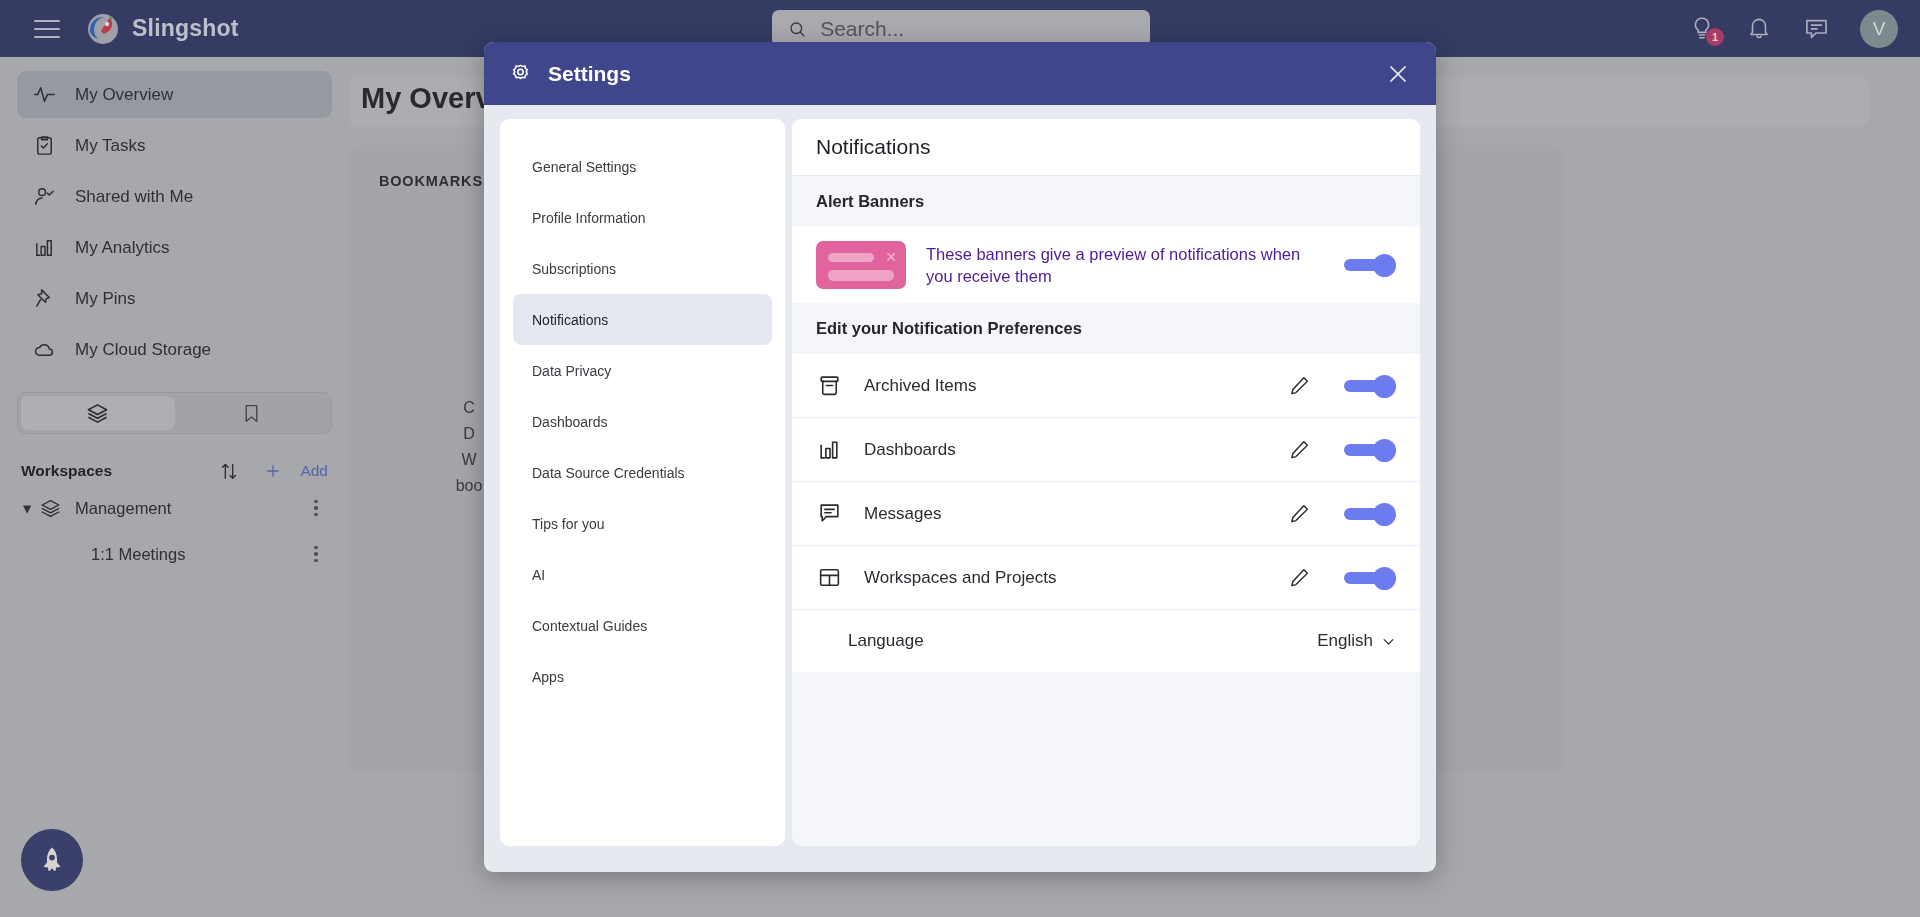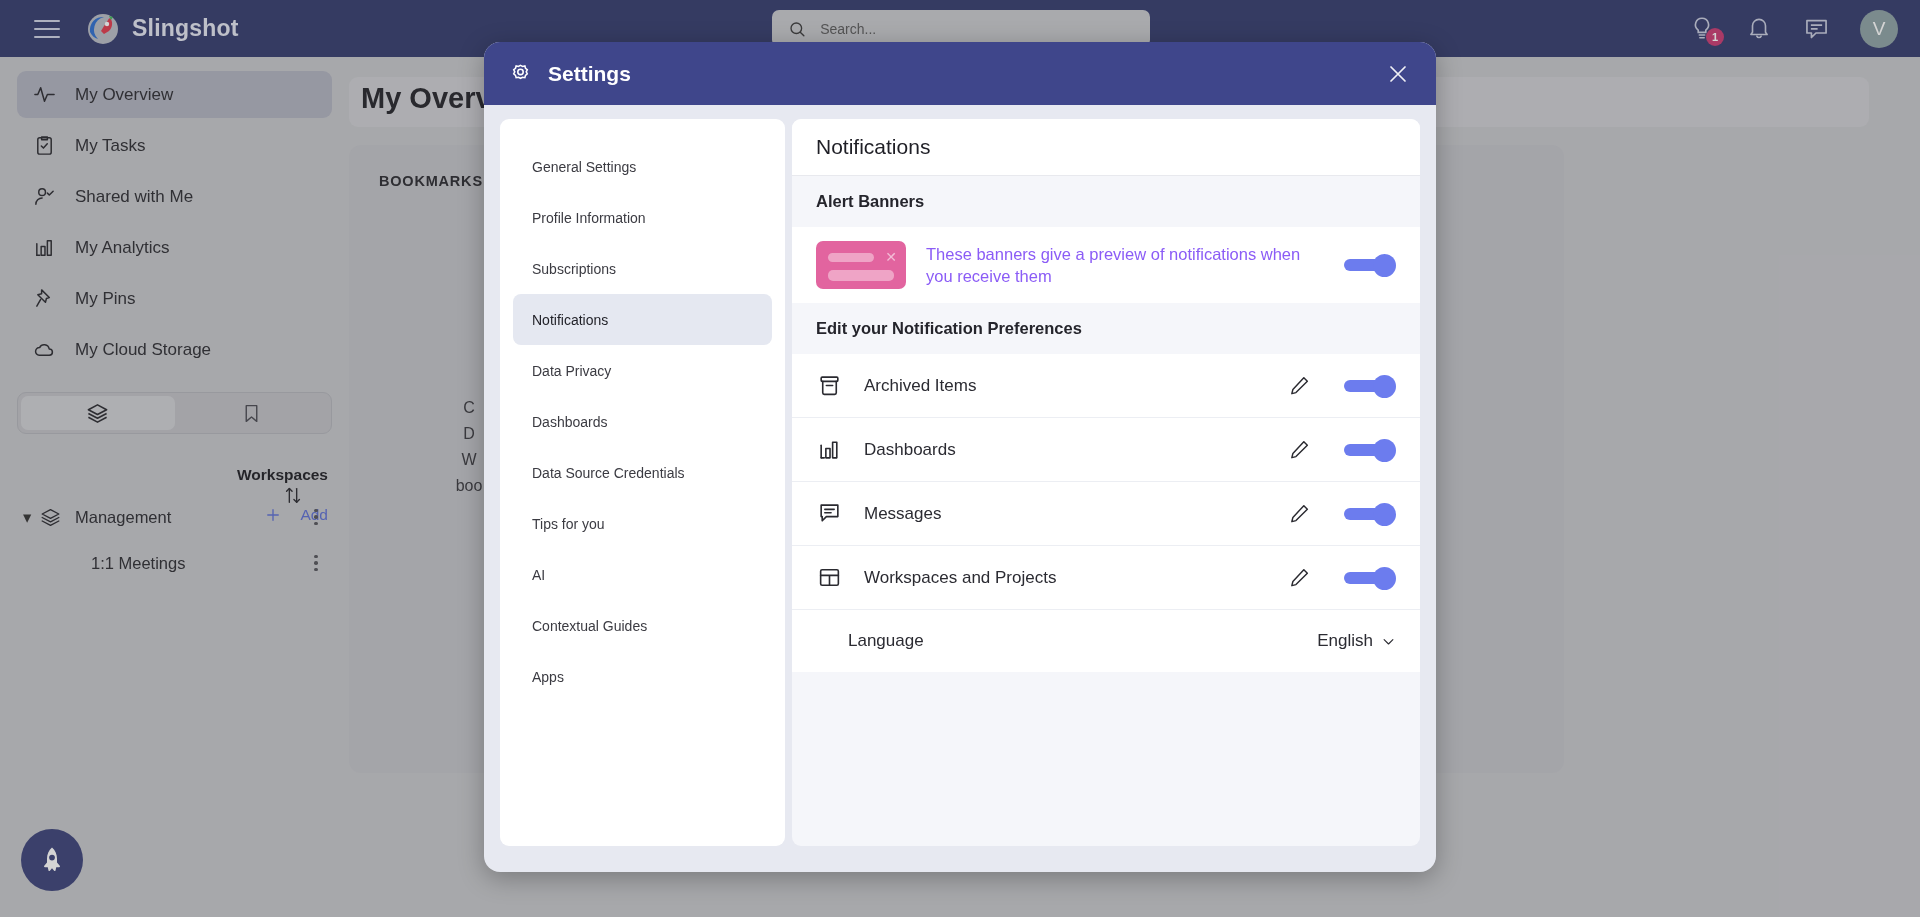--- a/index.html
+++ b/index.html
@@ -26,21 +26,21 @@
   .hamburger span { display:block; height:2px; background:#cfd3e4; border-radius:1px;}
   .brand { display:flex; align-items:center; gap:12px; margin-left:26px;}
   .logo { width:34px; height:34px; position:relative; }
   .brand-name { color:#e3e6f1; font-size:23px; font-weight:bold; letter-spacing:.2px;}
 
   .search-wrap {
     position:absolute; left:772px; top:10px; width:378px; height:37px;
     background:#c8c9ce; border-radius:7px; display:flex; align-items:center; gap:14px; padding:0 16px;
   }
   .search-input {
-    border:0; background:transparent; outline:none; font-size:14px; color:#3c3c3c;
+    border:0; background:transparent; outline:none; font-size:21px; color:#3c3c3c;
     font-family:"Liberation Sans", sans-serif; width:100%;
   }
   .search-input::placeholder { color:#5c5c5c; }
 
   .top-right { position:absolute; right:22px; top:0; height:57px; display:flex; align-items:center; gap:29px;}
   .ticon { position:relative; width:28px; height:28px; color:#c9cddf; cursor:pointer;}
   .badge {
     position:absolute; right:-7px; bottom:-3px; min-width:18px; height:18px;
     background:#c93a72; color:#fff; border-radius:9px; font-size:11px;
     display:flex; align-items:center; justify-content:center; font-weight:bold; padding:0 4px;
@@ -62,21 +62,21 @@
   .nav-item.active { background:#b0b2bf; }
   .nav-ico { width:23px; height:23px; flex:0 0 23px; display:flex; align-items:center; justify-content:center;}
 
   .seg {
     margin-top:19px; height:42px; background:#c0c1c6; border:1px solid #b3b4ba; border-radius:9px;
     display:flex; align-items:center; padding:3px;
   }
   .seg-btn { flex:1; height:100%; display:flex; align-items:center; justify-content:center; border-radius:7px; cursor:pointer;}
   .seg-btn.on { background:#cfd0d4; }
 
-  .ws-head { margin-top:32px; display:flex; align-items:flex-end; height:28px; padding:0 4px;flex-direction:column; }
+  .ws-head { margin-top:23px; display:flex; align-items:center; height:28px; padding:0 4px; }
   .ws-title { font-size:15.5px; font-weight:bold; color:#1e1e24; }
   .ws-spacer { flex:1; }
   .ws-sort { width:22px; height:22px; cursor:pointer; margin-right:24px;}
   .ws-add { display:flex; align-items:center; gap:18px; color:#5d6fd4; font-size:15.5px; cursor:pointer;}
 
   .ws-row { height:46px; display:flex; align-items:center; font-size:16.5px; color:#2d2d33; cursor:pointer; padding:0 6px;}
   .ws-caret { width:14px; margin-right:2px; color:#333;}
   .ws-ico { width:22px; height:22px; margin-right:14px; display:flex; align-items:center; justify-content:center;}
   .ws-label { flex:1; }
   .ws-child { padding-left:74px; }
@@ -96,21 +96,21 @@
     position:absolute; left:0px; top:88px; width:1215px; height:628px; background:#c2c3c8; border-radius:12px;
   }
   .card-label { position:absolute; left:30px; top:28px; font-size:14.5px; font-weight:bold; letter-spacing:.8px; color:#2b2b31;}
   .empty-txt { position:absolute; left:0; right:0; top:250px; text-align:center; color:#3a3a40; font-size:16px; line-height:26px;}
   .empty-title { position:absolute; left:0; right:0; top:180px; text-align:center; color:#23232a; font-size:27px; font-weight:bold;}
   .empty-dot { position:absolute; left:50%; margin-left:-14px; top:110px; width:28px; height:28px; border-radius:50%; background:#8fb3dd;}
 
   
   .modal {
     position:absolute; left:484px; top:42px; width:952px; height:830px;
-    background:#e7e9f1; border-radius:16px; overflow:hidden; z-index:60;
+    background:#e7e9f1; border-radius:9px; overflow:hidden; z-index:60;
     box-shadow:0 6px 26px rgba(0,0,0,.28);
   }
   .modal-head {
     height:63px; background:#3f468b; display:flex; align-items:center; padding:0 24px; color:#fff;
   }
   .modal-head .gear { width:25px; height:25px; margin-right:15px;}
   .modal-title { font-size:21px; font-weight:bold; }
   .modal-x { margin-left:auto; width:28px; height:28px; cursor:pointer; opacity:.92;}
 
   .modal-body { display:flex; gap:7px; padding:14px 16px 26px 16px; height:767px;}
@@ -125,21 +125,21 @@
 
   .settings-panel { flex:1; background:#f5f6fa; border-radius:9px; overflow:hidden; display:flex; flex-direction:column;}
   .panel-head { background:#fff; height:57px; display:flex; align-items:center; padding:0 24px; font-size:21px; color:#1f1f26; border-bottom:1px solid #e8e9ee;}
   .sec-head { padding:16px 24px; font-size:16.5px; font-weight:bold; color:#25252c; background:#f5f6fa;}
 
   .banner-row { background:#fff; display:flex; align-items:center; padding:14px 24px; gap:20px; }
   .banner-thumb { width:90px; height:48px; background:#e2649f; border-radius:7px; position:relative; flex:0 0 90px;}
   .banner-thumb .b1 { position:absolute; left:12px; top:12px; width:46px; height:9px; background:#efa4c6; border-radius:5px;}
   .banner-thumb .b2 { position:absolute; left:12px; top:29px; width:66px; height:11px; background:#efa4c6; border-radius:5px;}
   .banner-thumb .bx { position:absolute; right:9px; top:10px; color:#f3bcd6; font-size:14px; line-height:12px;}
-  .banner-text { flex:1; font-size:16.5px; color:#8b5cf6; line-height:22px; max-width:400px;}
+  .banner-text { flex:1; font-size:16.5px; color:#4c1d95; line-height:22px; max-width:400px;}
 
   .pref-row {
     background:#fff; height:64px; display:flex; align-items:center; padding:0 24px; gap:22px;
     border-bottom:1px solid #eceef3;
   }
   .pref-ico { width:26px; height:26px; flex:0 0 26px; display:flex; align-items:center; justify-content:center;}
   .pref-label { flex:1; font-size:17px; color:#2b2b32;}
   .pencil { width:24px; height:24px; cursor:pointer; margin-right:10px;}
 
   .toggle { width:52px; height:22px; position:relative; cursor:pointer; flex:0 0 52px;}

